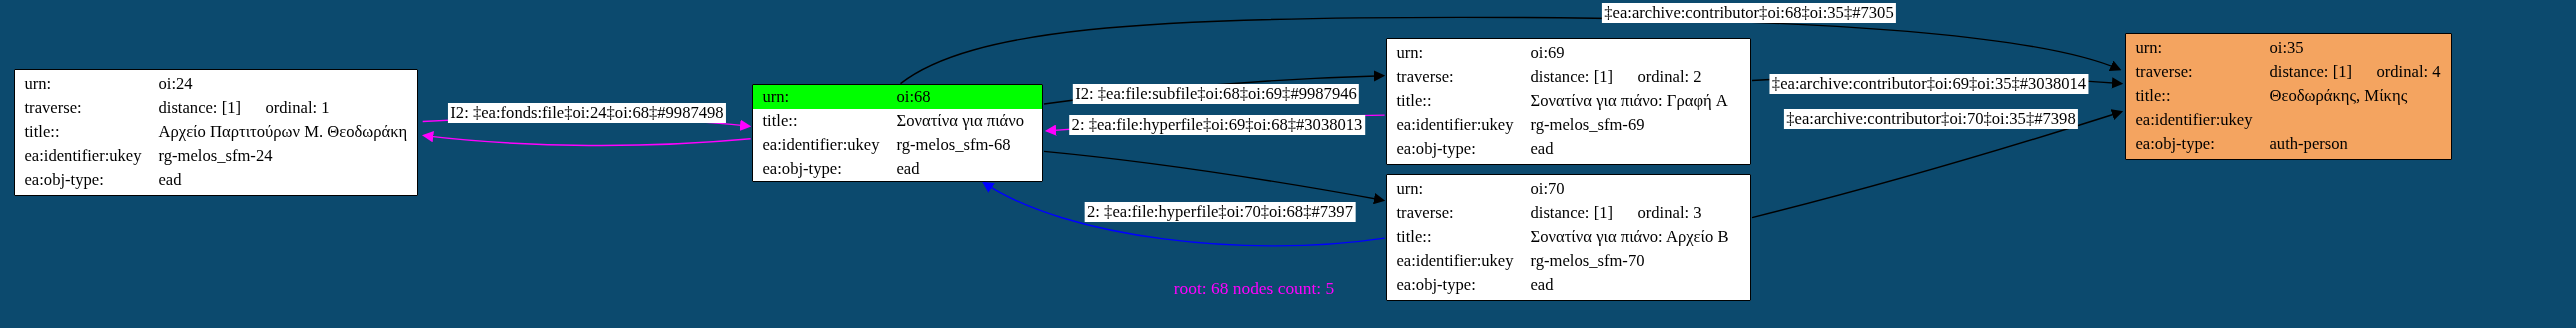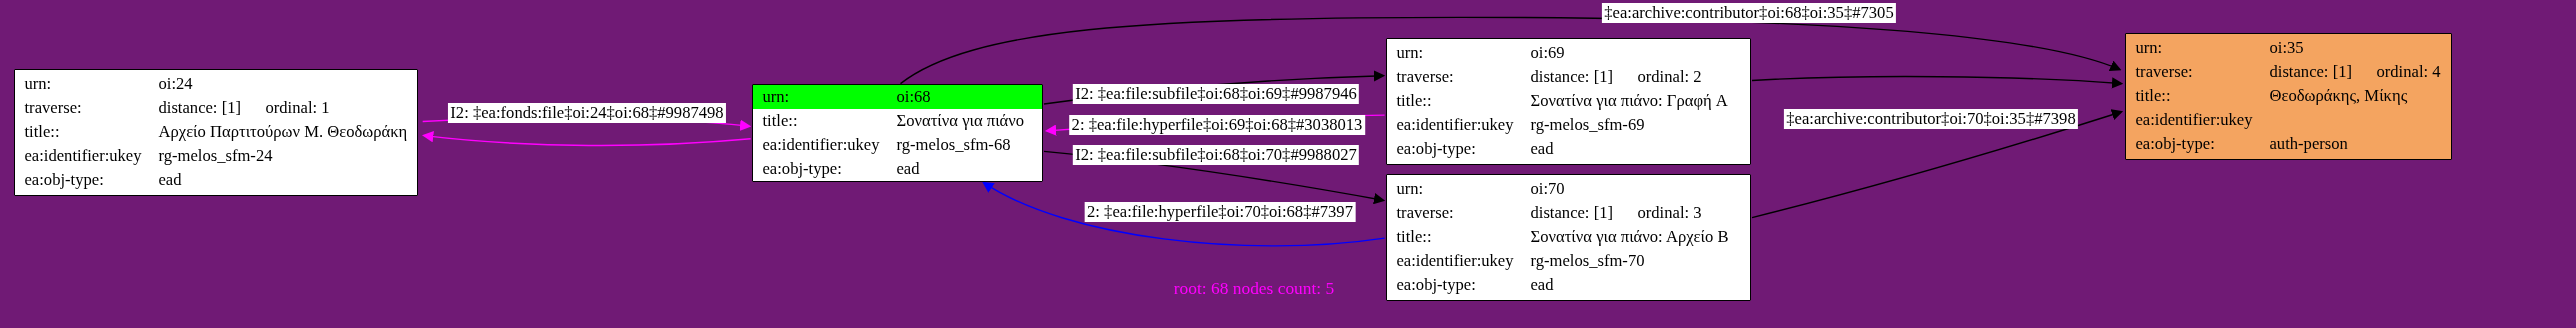--- a/index.html
+++ b/index.html
@@ -3,21 +3,21 @@
 <meta charset="utf-8">
 <style>
   * { box-sizing: border-box; }
   html, body { margin: 0; padding: 0; background: #ffffff; }
   body { font-family: "Liberation Serif", "DejaVu Serif", serif; }
 
   .canvas {
     position: relative;
     width: 2576px;
     height: 328px;
-    background: #701a75;
+    background: #0c4a6e;
     overflow: hidden;
   }
 
   svg.edges {
     position: absolute;
     left: 0; top: 0;
     width: 2576px; height: 328px;
     pointer-events: none;
   }
 
@@ -84,22 +84,22 @@
     <path d="M 1322 192 C 1470 206 1620 230 1752 254" fill="none" stroke-width="1.8" marker-end="url(#arrow-black)" stroke="#000000"></path>
     <path d="M 1754 302 C 1580 328 1350 302 1246 232" fill="none" stroke-width="1.8" marker-end="url(#arrow-blue)" stroke="#0000ff"></path>
     <path d="M 2220 102 C 2360 94 2560 96 2688 106" fill="none" stroke-width="1.8" marker-end="url(#arrow-black)" stroke="#000000"></path>
     <path d="M 2220 276 C 2430 224 2600 170 2688 142" fill="none" stroke-width="1.8" marker-end="url(#arrow-black)" stroke="#000000"></path>
   </svg>
 
   <div class="edge-label" style="left:1749px; top:3.2px;">‡ea:archive:contributor‡oi:68‡oi:35‡#7305</div>
   <div class="edge-label" style="left:587px;  top:103px;">I2: ‡ea:fonds:file‡oi:24‡oi:68‡#9987498</div>
   <div class="edge-label" style="left:1216px; top:84px;">I2: ‡ea:file:subfile‡oi:68‡oi:69‡#9987946</div>
   <div class="edge-label" style="left:1217px; top:115px;">2: ‡ea:file:hyperfile‡oi:69‡oi:68‡#3038013</div>
-  <div class="edge-label" style="left:1216px; top:145px;">I2: ‡ea:file:subfile‡oi:68‡oi:70‡#9988027</div>
   <div class="edge-label" style="left:1220px; top:202px;">2: ‡ea:file:hyperfile‡oi:70‡oi:68‡#7397</div>
+  <div class="edge-label" style="left:1929px; top:74px;">‡ea:archive:contributor‡oi:69‡oi:35‡#3038014</div>
   <div class="edge-label" style="left:1931px; top:109px;">‡ea:archive:contributor‡oi:70‡oi:35‡#7398</div>
 
   <div class="node" style="left:14px; top:69px; width:404px;">
     <div class="row">
       <span class="k">urn:</span>
       <span class="v">oi:24</span>
     </div>
     <div class="row">
       <span class="k">traverse:</span>
       <span class="v dist">distance: [1]</span>

